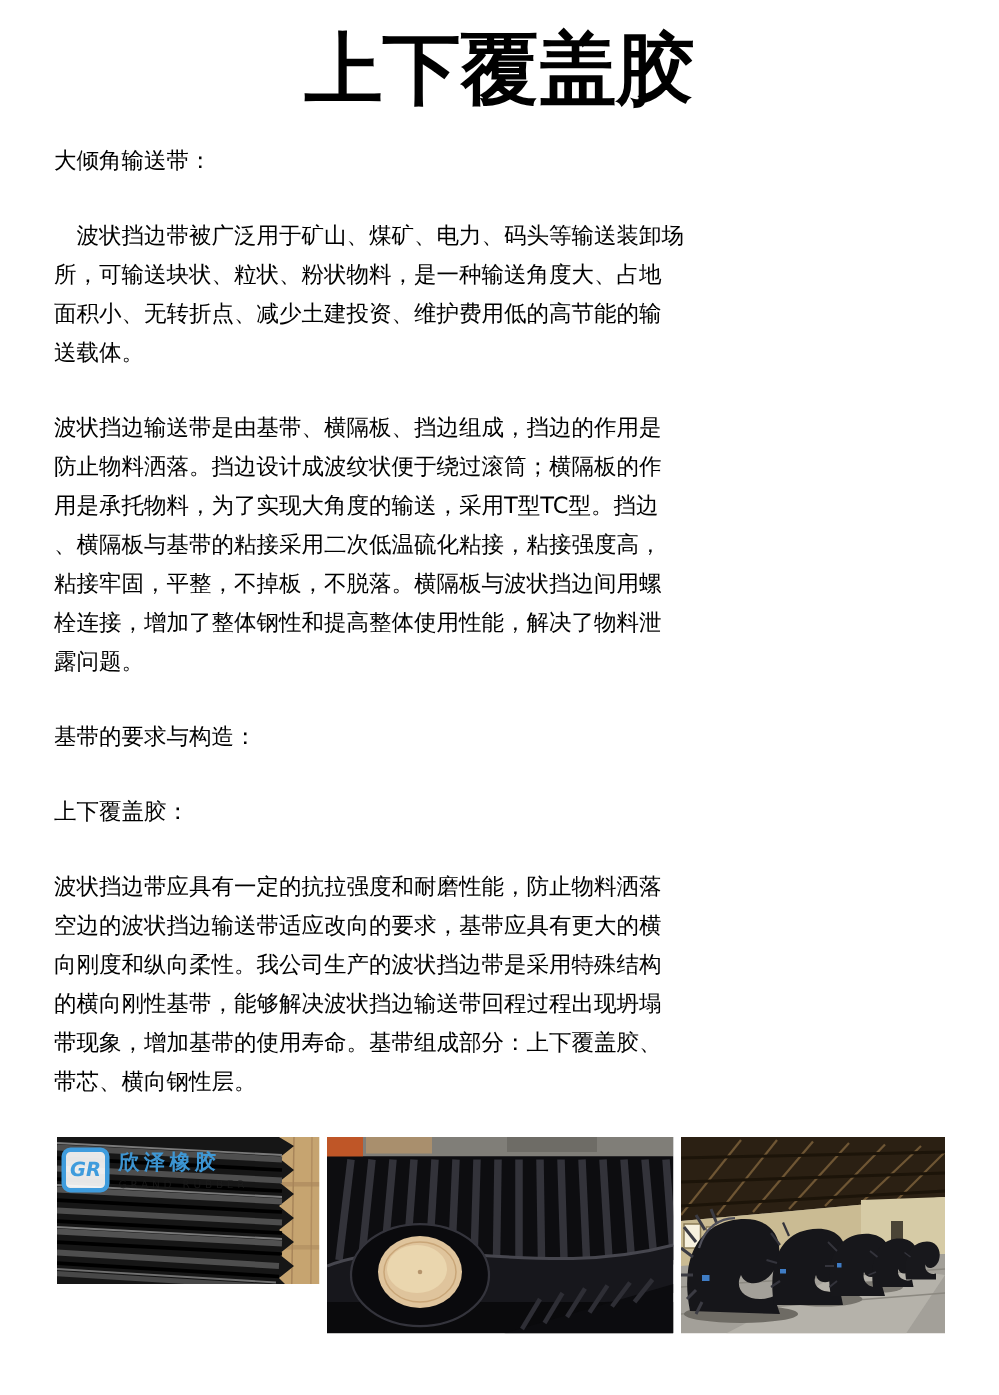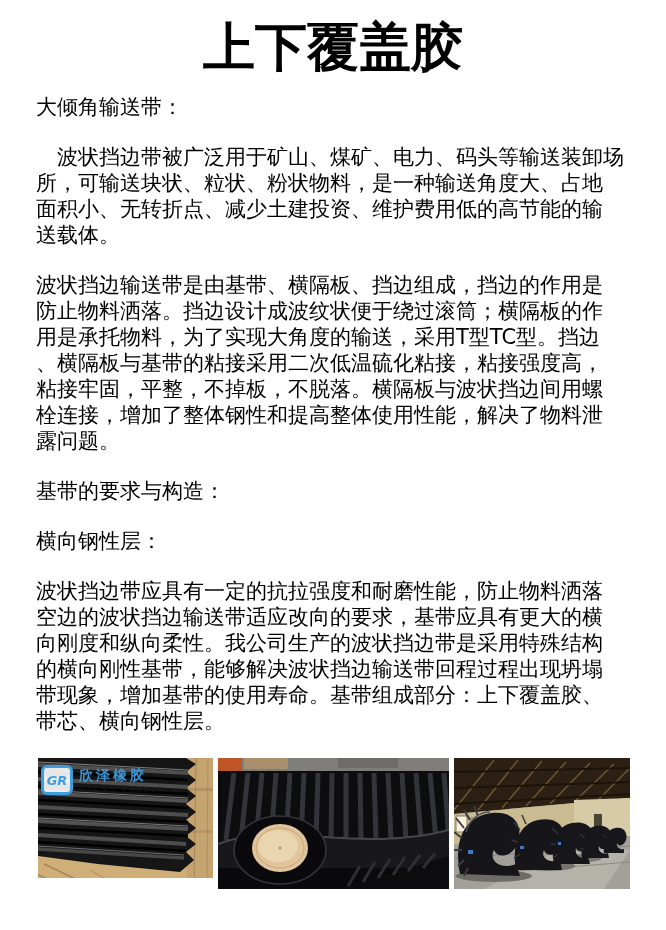--- a/index.html
+++ b/index.html
@@ -1,24 +1,24 @@
 <!DOCTYPE html>
 <html lang="zh"><head>
 <meta charset="utf-8">
 <style>
   html,body{margin:0;padding:0;background:#ffffff;}
   body{font-family:"DejaVu Sans","Liberation Sans",sans-serif;color:#000;}
   .page{position:relative;width:666px;height:930px;background:#fff;overflow:hidden;}
   .page-title{margin:16px 0 0;font-size:52px;line-height:62px;font-weight:bold;text-align:center;color:#000;}
-  .content{margin:16px 36px 0 36px;font-size:21px;line-height:26px;color:#000;}
+  .content{margin:16px 36px 0 36px;font-size:15px;line-height:26px;color:#000;}
   .content p{margin:0 0 24px 0;white-space:pre-wrap;}
   .gallery{display:flex;gap:5px;margin:0 0 0 38px;}
   .photo{margin:0;position:relative;overflow:hidden;flex:none;}
   .photo svg{display:block;}
-  .photo-1{width:175px;height:120px;}
+  .photo-1{width:175px;height:98px;}
   .photo-2{width:231px;height:131px;}
   .photo-3{width:176px;height:131px;}
   
   .logo{position:absolute;left:3px;top:7px;display:flex;align-items:flex-start;gap:6px;}
   .logo-mark{width:26px;height:24px;border:3px solid #3f9cdd;border-radius:6px;background:rgba(255,255,255,.9);
     display:flex;align-items:center;justify-content:center;font-weight:bold;font-style:italic;
     font-size:13px;color:#3f9cdd;}
   .logo-cn{font-size:14px;line-height:20px;color:#3f9cdd;font-weight:bold;letter-spacing:3px;opacity:.95;}
   .logo-en{font-size:7px;line-height:8px;color:#1c1c1c;letter-spacing:2.5px;margin-top:1px;opacity:.8;text-align:center;}
 </style>
@@ -36,21 +36,21 @@
 面积小、无转折点、减少土建投资、维护费用低的高节能的输
 送载体。</p>
     <p>波状挡边输送带是由基带、横隔板、挡边组成，挡边的作用是
 防止物料洒落。挡边设计成波纹状便于绕过滚筒；横隔板的作
 用是承托物料，为了实现大角度的输送，采用T型TC型。挡边
 、横隔板与基带的粘接采用二次低温硫化粘接，粘接强度高，
 粘接牢固，平整，不掉板，不脱落。横隔板与波状挡边间用螺
 栓连接，增加了整体钢性和提高整体使用性能，解决了物料泄
 露问题。</p>
     <p>基带的要求与构造：</p>
-    <p>横向钢性层：</p>
+    <p>上下覆盖胶：</p>
     <p>波状挡边带应具有一定的抗拉强度和耐磨性能，防止物料洒落
 空边的波状挡边输送带适应改向的要求，基带应具有更大的横
 向刚度和纵向柔性。我公司生产的波状挡边带是采用特殊结构
 的横向刚性基带，能够解决波状挡边输送带回程过程出现坍塌
 带现象，增加基带的使用寿命。基带组成部分：上下覆盖胶、
 带芯、横向钢性层。</p>
   </div>
 
   <div class="gallery">
 

